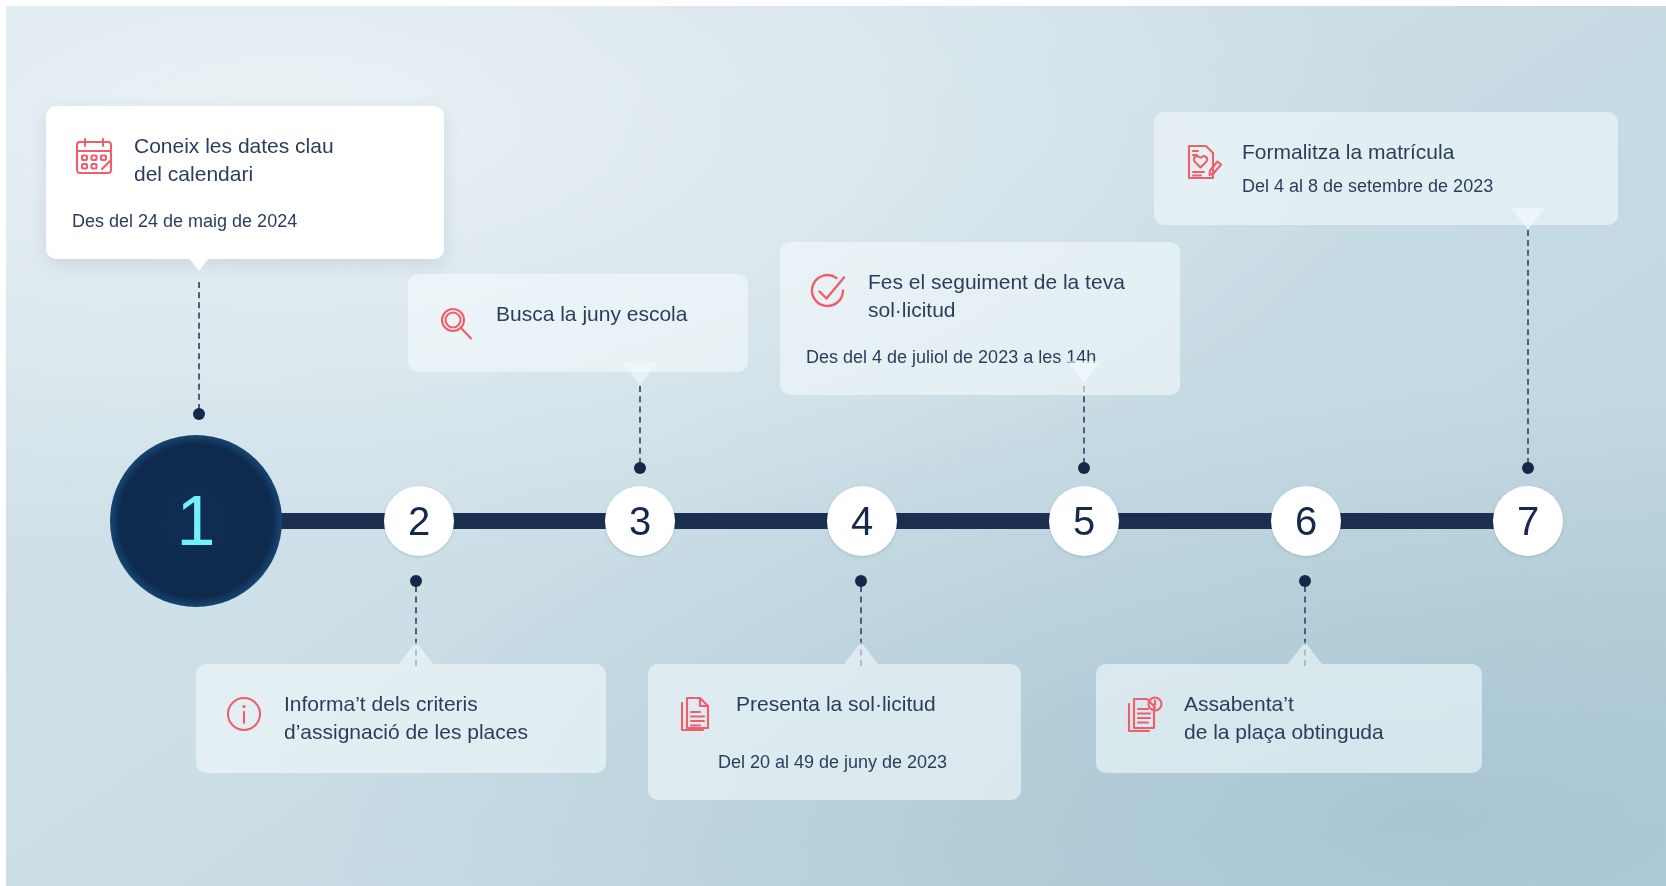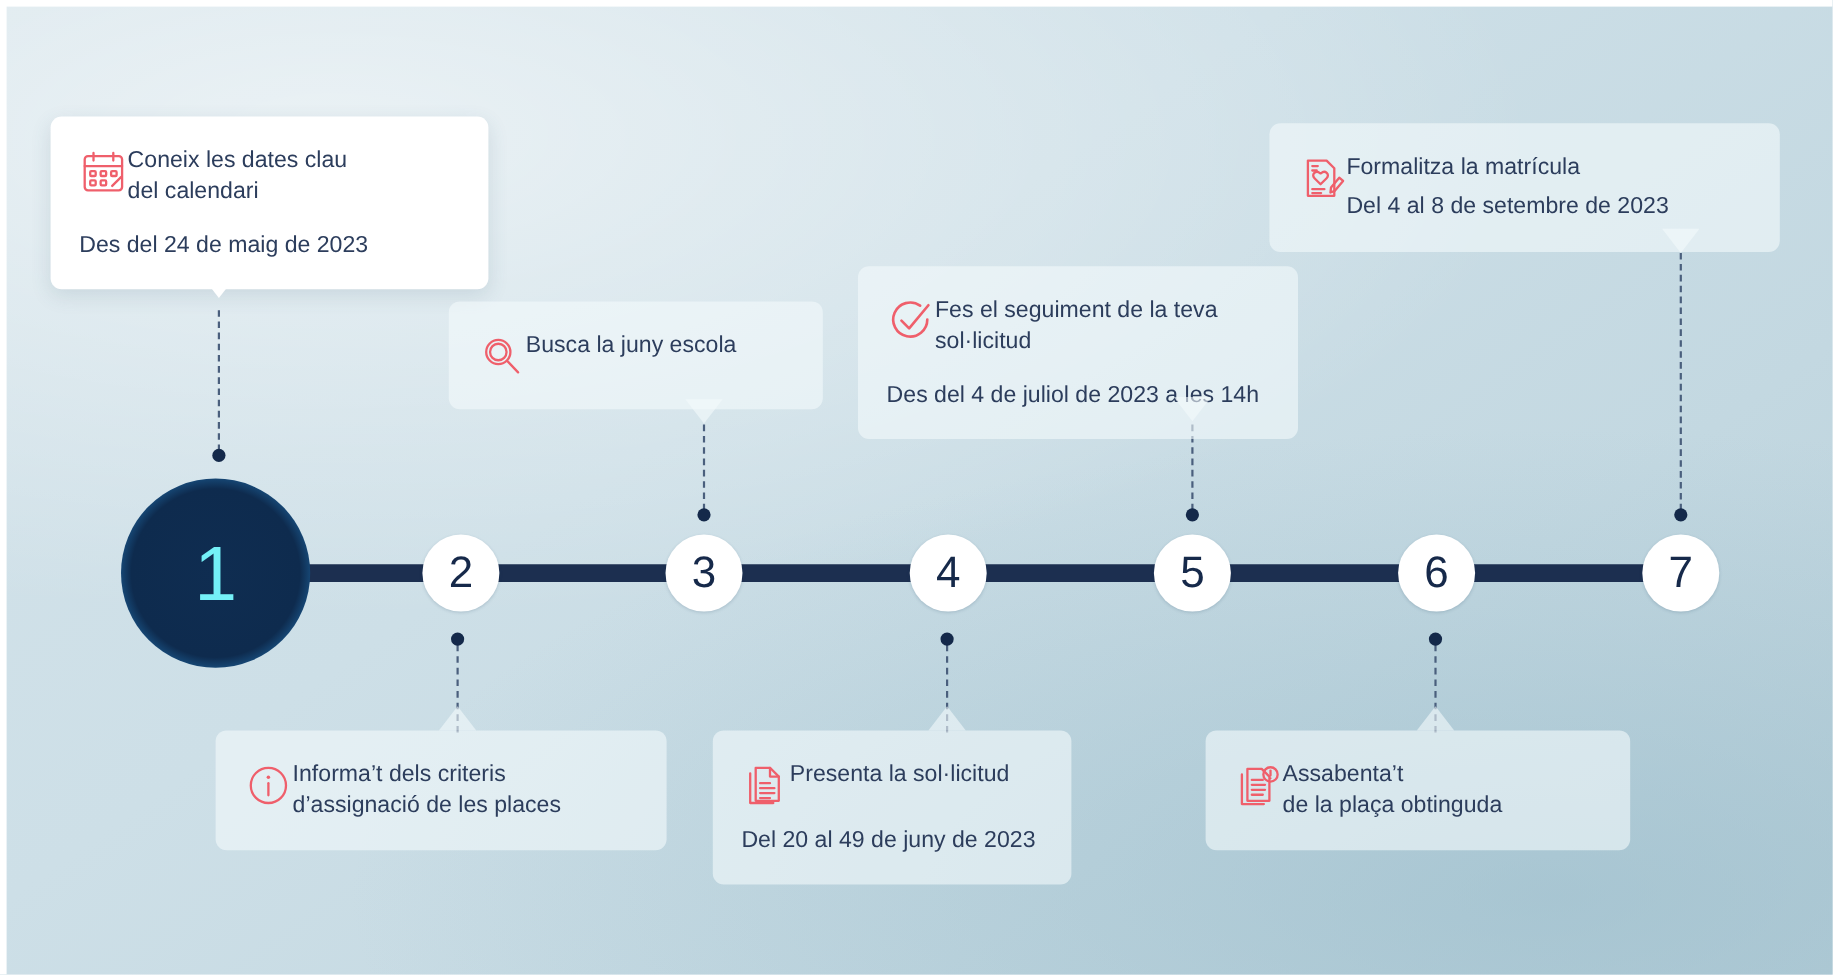--- a/index.html
+++ b/index.html
@@ -106,38 +106,39 @@
     padding: 26px 30px 26px 26px;
     z-index: 6;
   }
   .card.solid {
     background: #ffffff;
     box-shadow: 0 6px 18px rgba(60,90,110,0.14);
   }
   .card-inner {
     display: flex;
     align-items: flex-start;
+    gap: 18px;
   }
   .card-icon {
     flex: 0 0 auto;
     width: 44px;
     height: 44px;
     margin-top: 2px;
   }
   .card-icon svg { display: block; width: 44px; height: 44px; }
   .card-text {
     color: #2c3d5c;
     font-size: 21px;
     line-height: 1.35;
   }
   .card-title { white-space: pre-line; }
   .card-date {
     margin-top: 20px;
     color: #2c3d5c;
-    font-size: 21px;
+    font-size: 18px;
     line-height: 1.35;
   }
   .card.compact .card-date { margin-top: 14px; }
 
   
   .tail {
     position: absolute;
     width: 0; height: 0;
     z-index: 7;
   }
@@ -220,21 +221,21 @@
           <rect x="10" y="30" width="5" height="4.5" rx="1"></rect>
           <rect x="19.5" y="30" width="5" height="4.5" rx="1"></rect>
           <path d="M30 35l8-8"></path>
         </svg>
       </span>
       <span class="card-text">
         <span class="card-title">Coneix les dates clau
 del calendari</span>
       </span>
     </div>
-    <div class="card-date">Des del 24 de maig de 2023</div>
+    <div class="card-date">Des del 24 de maig de 2024</div>
   </div>
   <div class="tail down-white" style="left:182px; top:249px;"></div>
 
   <div class="card compact" style="left:196px; top:664px; width:410px;">
     <div class="card-inner">
       <span class="card-icon">
         <svg viewBox="0 0 44 44" fill="none" stroke="#ef5f6b" stroke-width="2.1" stroke-linecap="round" stroke-linejoin="round">
           <circle cx="22" cy="22" r="16"></circle>
           <circle cx="22" cy="14.5" r="1.6" fill="#ef5f6b" stroke="none"></circle>
           <path d="M22 20v11"></path>
@@ -257,21 +258,21 @@
           <path d="M27.5 26.5L37 36.5"></path>
         </svg>
       </span>
       <span class="card-text">
         <span class="card-title">Busca la juny escola</span>
       </span>
     </div>
   </div>
   <div class="tail down-tint" style="left:623px; top:363px;"></div>
 
-  <div class="card compact" style="left:648px; top:664px; width:326px;">
+  <div class="card compact" style="left:648px; top:664px; width:373px;text-align:center;">
     <div class="card-inner">
       <span class="card-icon">
         <svg viewBox="0 0 44 44" fill="none" stroke="#ef5f6b" stroke-width="2.1" stroke-linecap="round" stroke-linejoin="round">
           <path d="M13 6h13l8 8v22H13z"></path>
           <path d="M26 6v8h8"></path>
           <path d="M8 11v27h21"></path>
           <path d="M17 20h9M17 24.5h13M17 29h13M17 33.5h9"></path>
         </svg>
       </span>
       <span class="card-text">

